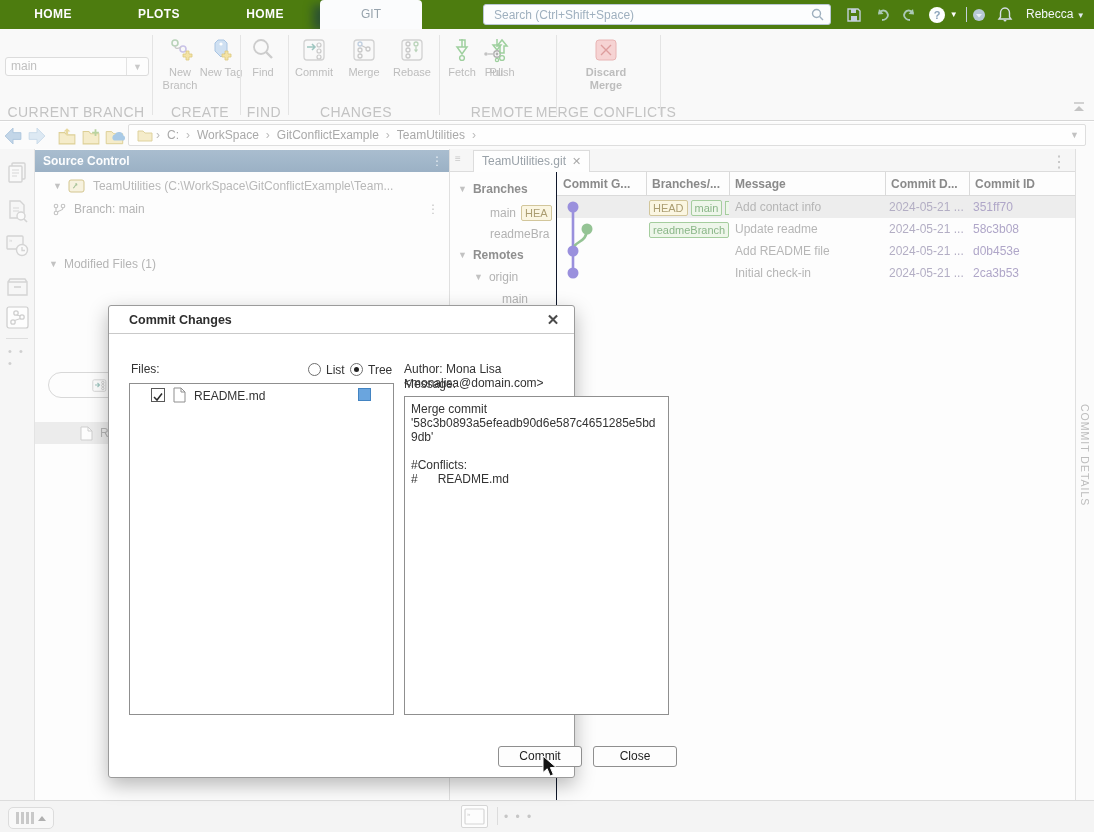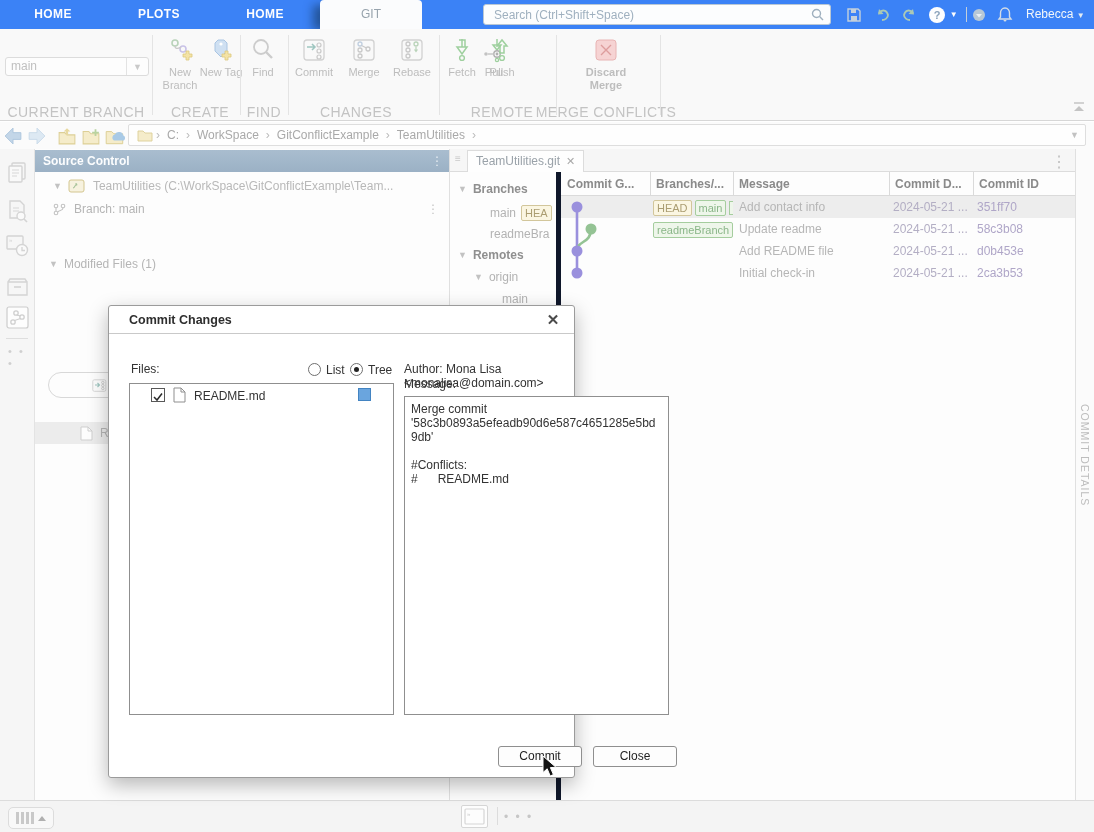--- a/index.html
+++ b/index.html
@@ -1,20 +1,20 @@
 <!DOCTYPE html>
 <html><head>
 <meta charset="utf-8">
 <style>
   html,body{margin:0;padding:0;background:#ffffff;}
   *{box-sizing:border-box;font-family:"Liberation Sans", sans-serif;}
   #root{position:relative;width:1094px;height:832px;overflow:hidden;background:#fff;}
 
   
-  .tabbar{position:absolute;left:0;top:0;width:1094px;height:29px;background:#3b82f6;}
+  .tabbar{position:absolute;left:0;top:0;width:1094px;height:29px;background:#4d7c0f;}
   .top-tab{position:absolute;top:0;height:29px;line-height:29px;color:#fdfdfe;font-size:12px;font-weight:bold;letter-spacing:.4px;text-align:center;}
   .tab-git{position:absolute;left:320px;top:0;width:102px;height:29px;background:#fbfcfd;border-radius:4px 4px 0 0;color:#97a3ad;font-weight:normal;line-height:29px;text-align:center;font-size:12px;box-shadow:-9px 3px 10px -2px rgba(16,48,78,.55);}
   .searchbox{position:absolute;left:483px;top:4px;width:348px;height:21px;background:#fcfdfe;border:1px solid #b9c7d4;border-radius:3px;display:flex;align-items:center;padding:0 6px 0 8px;}
   .searchbox input{flex:1;border:none;outline:none;background:transparent;font-size:12px;color:#7d8d9b;}
   .searchbox input::placeholder{color:#9fb0bf;opacity:1;}
   .tb-ico{position:absolute;top:6px;width:18px;height:18px;}
   .tb-sep{position:absolute;top:7px;width:1px;height:15px;background:#c2cfdb;}
   .user-name{position:absolute;top:0;height:29px;line-height:29px;color:#f3f7fa;font-size:12px;}
 
   
@@ -49,27 +49,27 @@
   .sc-header .menu3{position:absolute;right:6px;top:0;color:#e9eff4;font-weight:normal;}
   .sc-row{position:absolute;left:0;width:100%;font-size:12px;color:#b5b5b5;display:flex;align-items:center;}
   .caret{color:#c2c2c2;font-size:9px;margin-right:6px;}
   .pill-btn{position:absolute;top:223px;height:26px;border:1px solid #d8d8d8;border-radius:13px;background:#fdfdfd;display:flex;align-items:center;justify-content:center;font-size:12px;color:#bdbdbd;gap:6px;}
   .modfile-row{position:absolute;left:0;top:273px;width:100%;height:22px;background:#ececec;display:flex;align-items:center;}
   .blue-sq-dim{width:13px;height:13px;background:#cfe3f4;border:1px solid #abcbe7;}
 
   
   .git-panel{position:absolute;left:450px;top:149px;width:625px;height:651px;background:#fdfdfd;}
   .gtabbar{position:absolute;left:0;top:0;width:100%;height:23px;background:#f6f6f6;border-bottom:1px solid #dcdcdc;}
-  .gtab{position:absolute;left:17px;top:1px;height:22px;background:#fefefe;border:1px solid #dcdcdc;border-bottom:none;padding:0 8px;font-size:12px;color:#9aa2a9;line-height:21px;}
+  .gtab{position:absolute;left:23px;top:1px;height:22px;background:#fefefe;border:1px solid #dcdcdc;border-bottom:none;padding:0 8px;font-size:12px;color:#9aa2a9;line-height:21px;}
   .gtab .x{color:#a9a9a9;margin-left:6px;font-size:11px;}
   .gmenu3{position:absolute;right:8px;top:3px;color:#c0c0c0;}
   .gtree{position:absolute;left:0;top:23px;width:106px;bottom:0;font-size:12px;color:#b3b3b3;}
   .gtree .hd{color:#8f8f8f;font-weight:bold;}
   .gtree-row{position:absolute;white-space:nowrap;overflow:hidden;display:flex;align-items:center;}
-  .gtable{position:absolute;left:106px;top:23px;right:0;bottom:0;border-left:5px solid #0f172a;}
+  .gtable{position:absolute;left:106px;top:23px;right:0;bottom:0;border-left:1px solid #0f172a;}
   .ghead{position:absolute;top:0;height:24px;line-height:24px;font-size:12px;font-weight:bold;color:#8a8a8a;border-bottom:1px solid #dadada;white-space:nowrap;overflow:hidden;padding-left:6px;}
   .gcol-div{position:absolute;top:0;width:1px;height:24px;background:#dadada;}
   .grow{position:absolute;left:0;width:100%;height:22px;}
   .grow.sel{background:#ededed;}
   .gcell{position:absolute;top:0;height:22px;line-height:22px;font-size:12px;white-space:nowrap;overflow:hidden;}
   .msg{color:#b6b6b6;}
   .date{color:#b3aec4;}
   .cid{color:#afa6c8;}
   .badge{display:inline-block;font-size:11px;line-height:14px;padding:0 3px;border-radius:2px;margin-right:3px;vertical-align:middle;}
   .b-head{background:#fbf6e2;border:1px solid #d2c69b;color:#ab9d71;}

